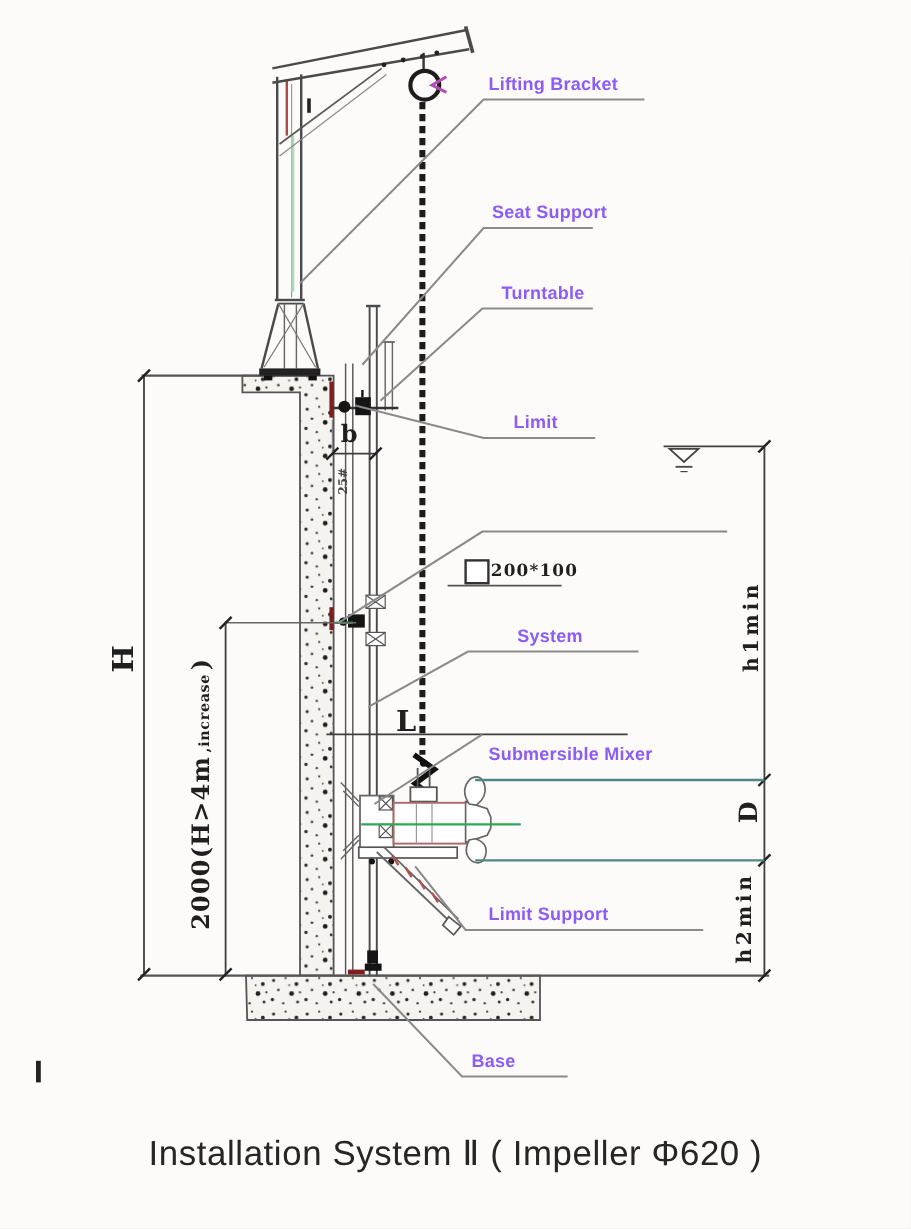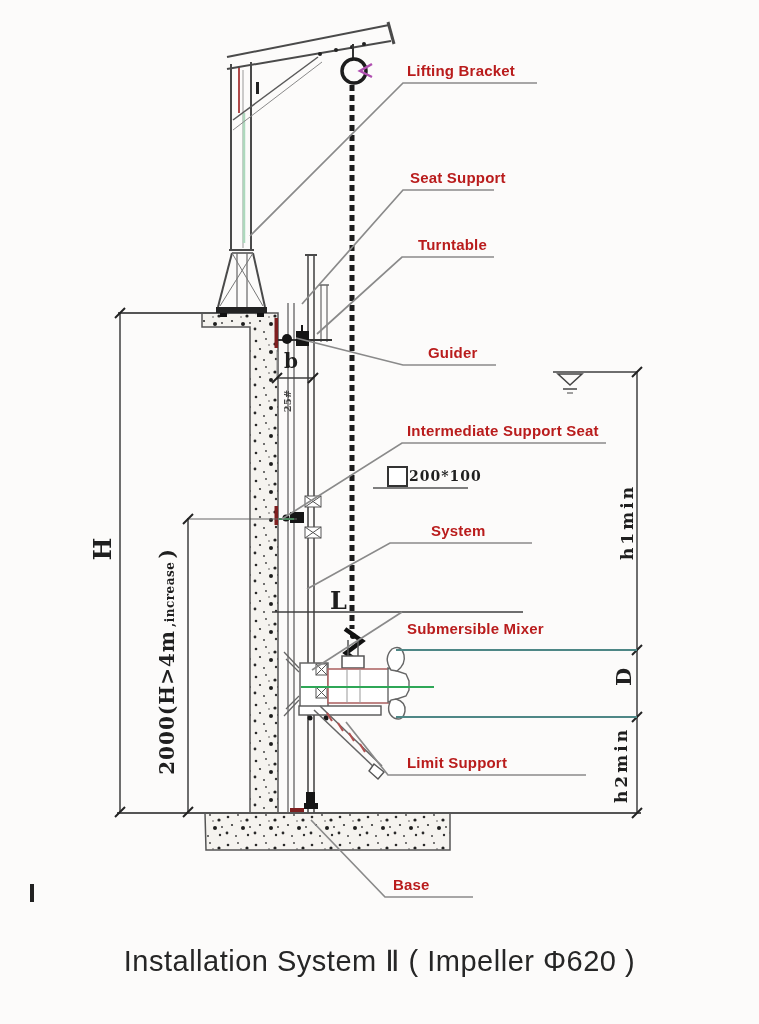--- a/index.html
+++ b/index.html
@@ -5,21 +5,21 @@
   html,body{margin:0;padding:0;background:#e9e9e9;}
   .page{
     position:relative;width:759px;height:1024px;margin:0 auto;
     background:#fcfbfa;overflow:hidden;
     font-family:"Liberation Sans",sans-serif;
   }
   svg.draw{position:absolute;left:0;top:0;}
   .label{
     position:absolute;white-space:nowrap;
     font-family:"Liberation Sans",sans-serif;
-    font-weight:bold;font-size:15px;color:#b91c1c;
+    font-weight:bold;font-size:15px;color:#8b5cf6;
     letter-spacing:.2px;
   }
   .cad{
     font-family:"DejaVu Serif","Liberation Serif",serif;
     font-weight:bold;color:#1f1f1f;
   }
   .rot{
     position:absolute;white-space:nowrap;
     transform:translate(-50%,-50%) rotate(-90deg);
   }
@@ -234,22 +234,21 @@
   </g>
 
   <g>
     <rect x="30" y="884" width="4" height="18" fill="#222"></rect>
   </g>
 </svg>
 
 <div class="label" style="left:407px;top:62px">Lifting Bracket</div>
 <div class="label" style="left:410px;top:169px">Seat Support</div>
 <div class="label" style="left:418px;top:236px">Turntable</div>
-<div class="label" style="left:428px;top:344px">Guider</div>
-<div class="label" style="left:407px;top:422px">Intermediate Support Seat</div>
+<div class="label" style="left:428px;top:344px">Limit</div>
 <div class="label" style="left:431px;top:522px">System</div>
 <div class="label" style="left:407px;top:620px">Submersible Mixer</div>
 <div class="label" style="left:407px;top:754px">Limit Support</div>
 <div class="label" style="left:393px;top:876px">Base</div>
 
 <div class="rot cad" style="left:102px;top:549px;font-size:24px">H</div>
 <div class="rot cad pit-note" style="left:167px;top:662px">
   <span class="pit-main">2000(H&gt;4m</span>
   <span class="pit-sub">,increase</span>
   <span class="pit-close">)</span>

